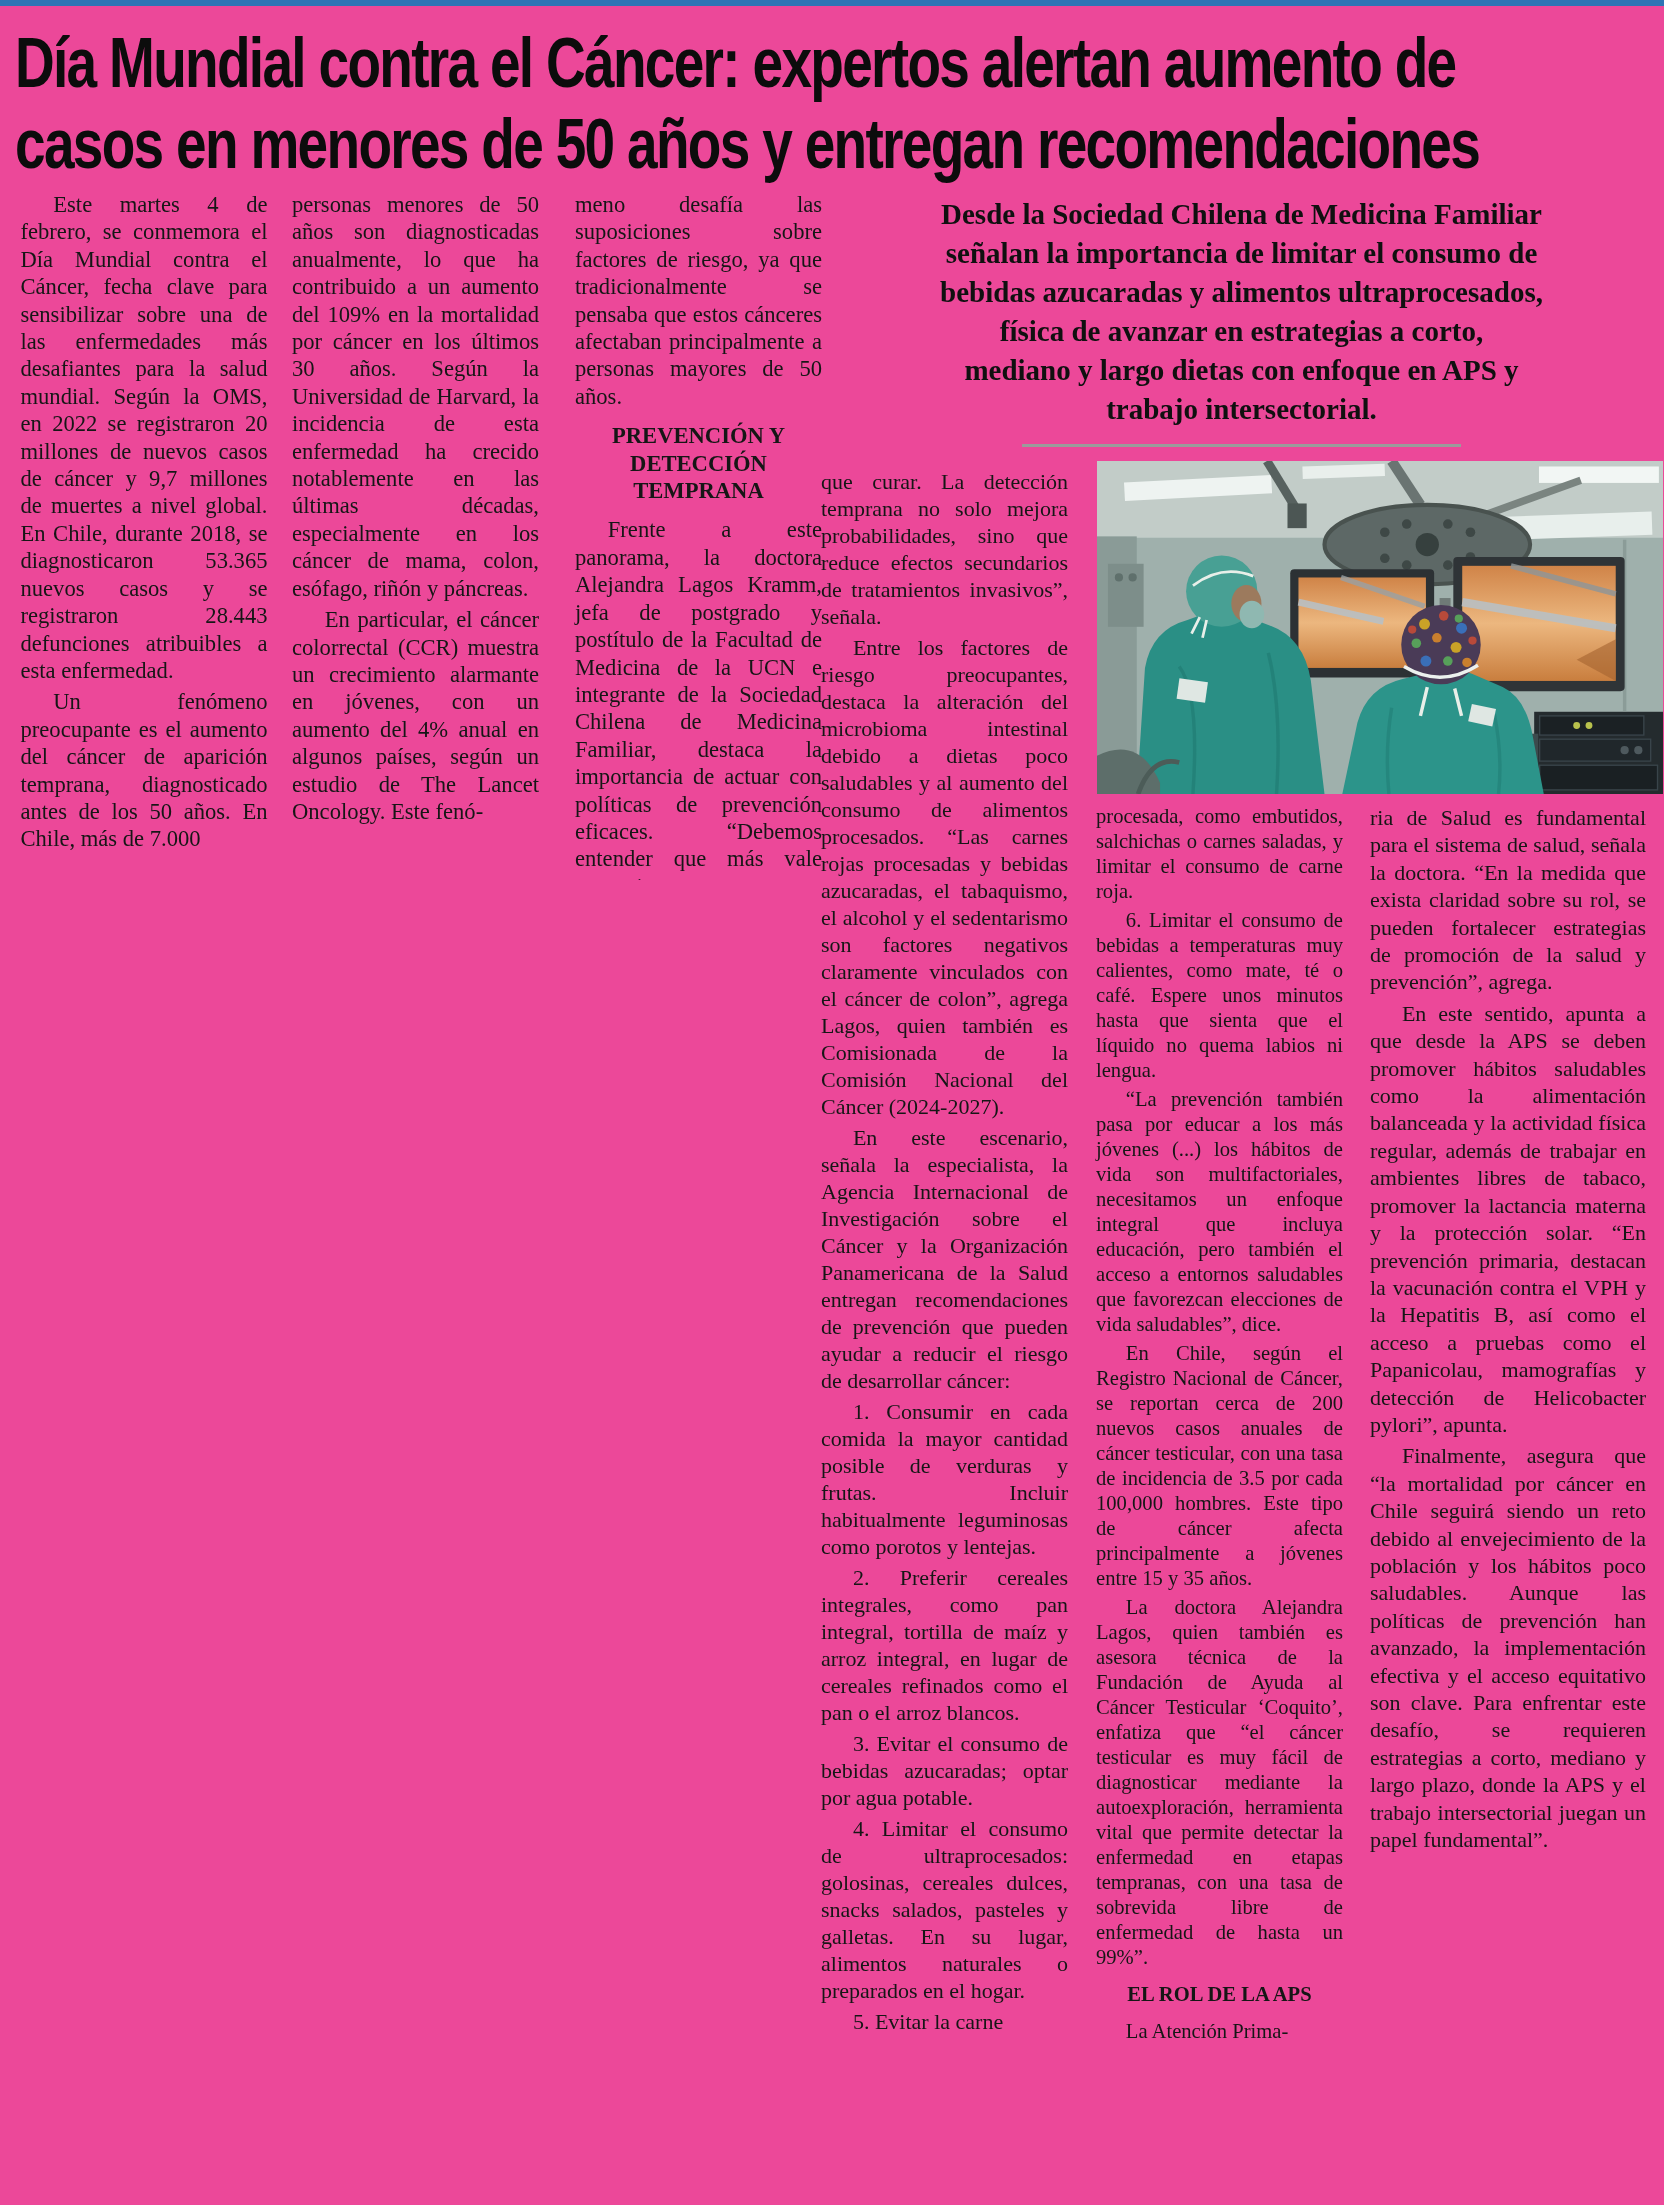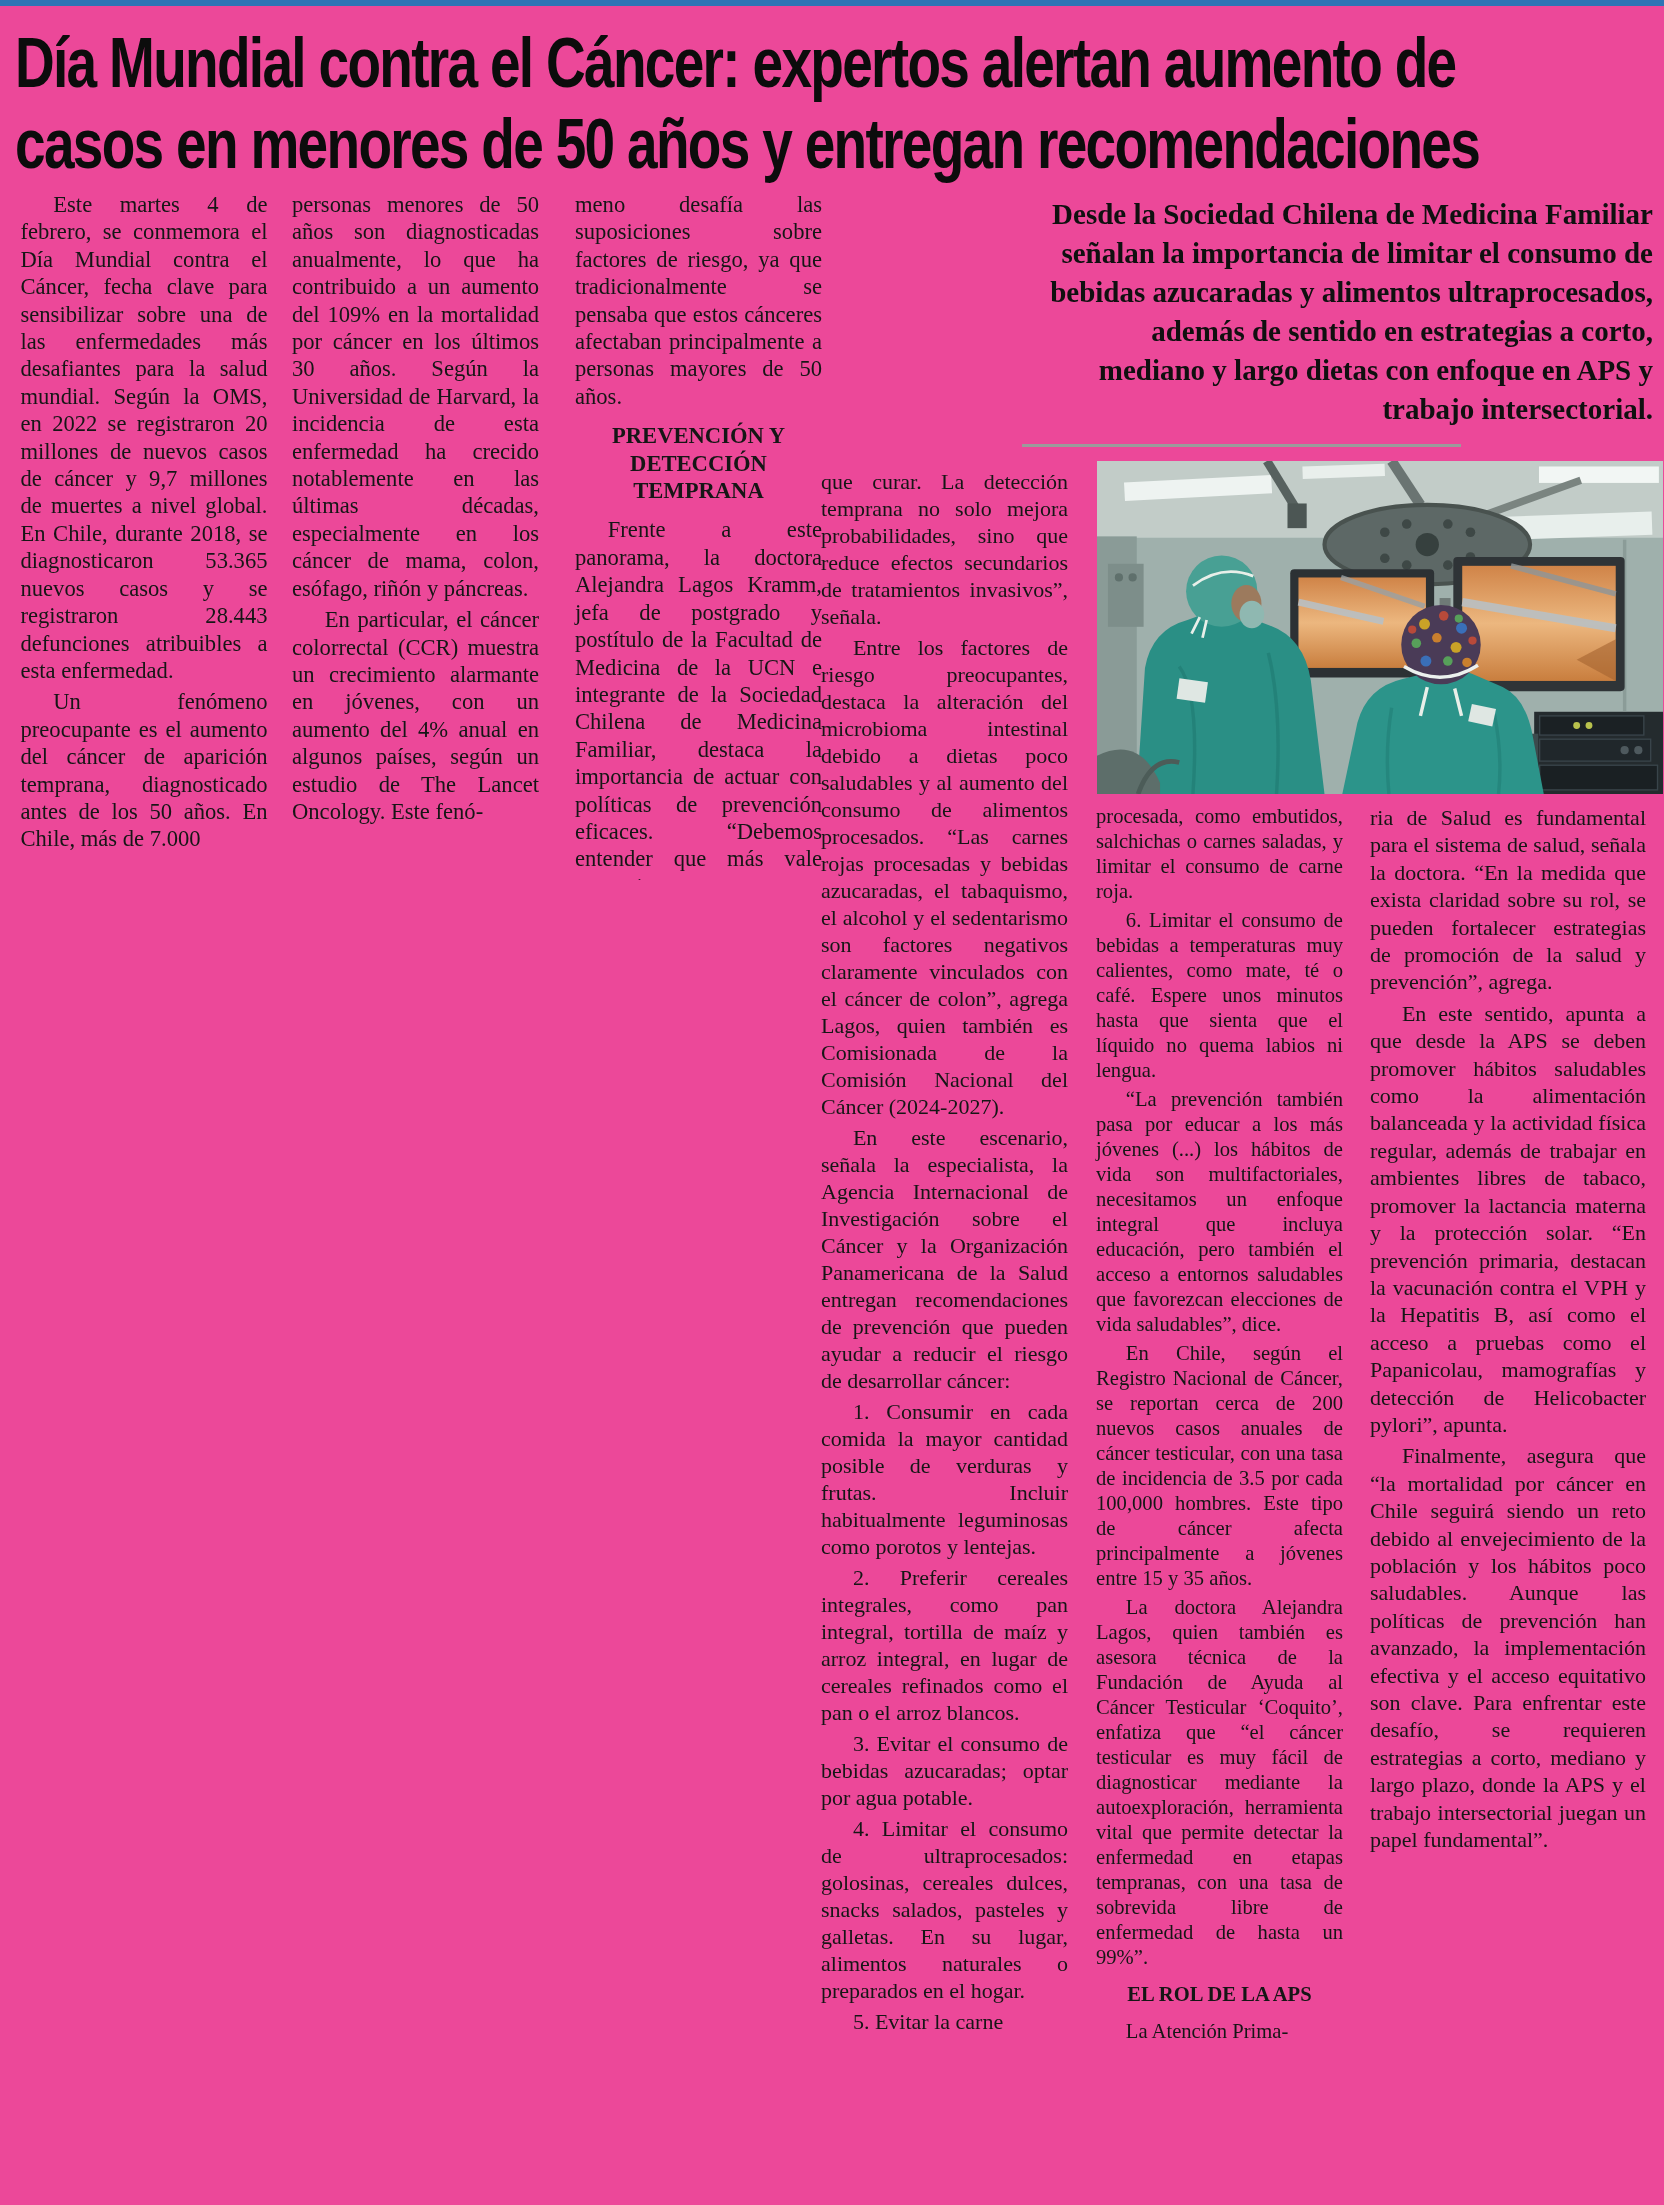--- a/index.html
+++ b/index.html
@@ -3,21 +3,21 @@
 <meta charset="utf-8">
 <style>
   html,body{margin:0;padding:0;background:#e9e9e9;}
   #page{position:relative;width:1665px;height:2205px;background:#ec4899;margin:0 auto;overflow:hidden;
         font-family:"Liberation Serif",serif;color:#161616;}
   .top-rule{position:absolute;left:0;top:0;width:1665px;height:6.2px;}
   .headline{position:absolute;left:15px;top:23px;width:1639px;height:165px;overflow:visible;}
   .headline-inner{transform:scaleY(1.28);transform-origin:left top;
       font-family:"Liberation Sans",sans-serif;font-weight:700;font-size:55px;line-height:63px;
       letter-spacing:-1.7px;color:#0c0c0c;white-space:nowrap;}
-  .deck{position:absolute;left:830px;top:195px;width:823px;text-align:right;
+  .deck{position:absolute;left:830px;top:195px;width:823px;text-align:center;
         font-weight:700;font-size:29px;line-height:39px;color:#101010;}
   .deck-rule{margin:15px auto 0 auto;width:439px;border:0;border-top:3.4px solid #9b9b9b;height:0;}
   .col{position:absolute;overflow:hidden;text-align:justify;}
   .colA{font-size:22.6px;line-height:27.4px;}
   .colB{font-size:22px;line-height:27px;}
   .colC{font-size:20.6px;line-height:25px;}
   .colD{font-size:22px;line-height:27.4px;}
   .col p{margin:4px;padding:0;text-indent:1.45em;hyphens:auto;-webkit-hyphens:auto;}
   .col p.cont{text-indent:0;}
   .col .subhead{font-weight:700;text-align:center;text-indent:0;max-width:82%;margin:12px auto;hyphens:none;}
@@ -57,21 +57,21 @@
   <div id="c3" class="col colA">
     <p class="cont">meno desafía las suposiciones sobre factores de riesgo, ya que tradicionalmente se pensaba que estos cánceres afectaban principalmente a personas mayores de 50 años.</p>
     <p class="subhead">PREVENCIÓN Y DETECCIÓN TEMPRANA</p>
     <p>Frente a este panorama, la doctora Alejandra Lagos Kramm, jefa de postgrado y postítulo de la Facultad de Medicina de la UCN e integrante de la Sociedad Chilena de Medicina Familiar, destaca la importancia de actuar con políticas de prevención eficaces. “Debemos entender que más vale prevenir</p>
   </div>
 
   <div class="deck">
     <div>Desde la Sociedad Chilena de Medicina Familiar</div>
     <div>señalan la importancia de limitar el consumo de</div>
     <div>bebidas azucaradas y alimentos ultraprocesados,</div>
-    <div>además de sentido en estrategias a corto,</div>
+    <div>física de avanzar en estrategias a corto,</div>
     <div>mediano y largo dietas con enfoque en APS y</div>
     <div>trabajo intersectorial.</div>
     <hr class="deck-rule">
   </div>
 
   <div class="photo" role="img" aria-label="Pabellón quirúrgico: dos cirujanos con delantales verde azulado observan dos monitores con imágenes de una cirugía laparoscópica bajo una lámpara quirúrgica">
     <svg viewBox="0 0 826 486" preserveAspectRatio="none">
       <defs>
         <linearGradient id="scr" x1="0" y1="0" x2="0" y2="1">
           <stop offset="0" stop-color="#d08448"></stop>

